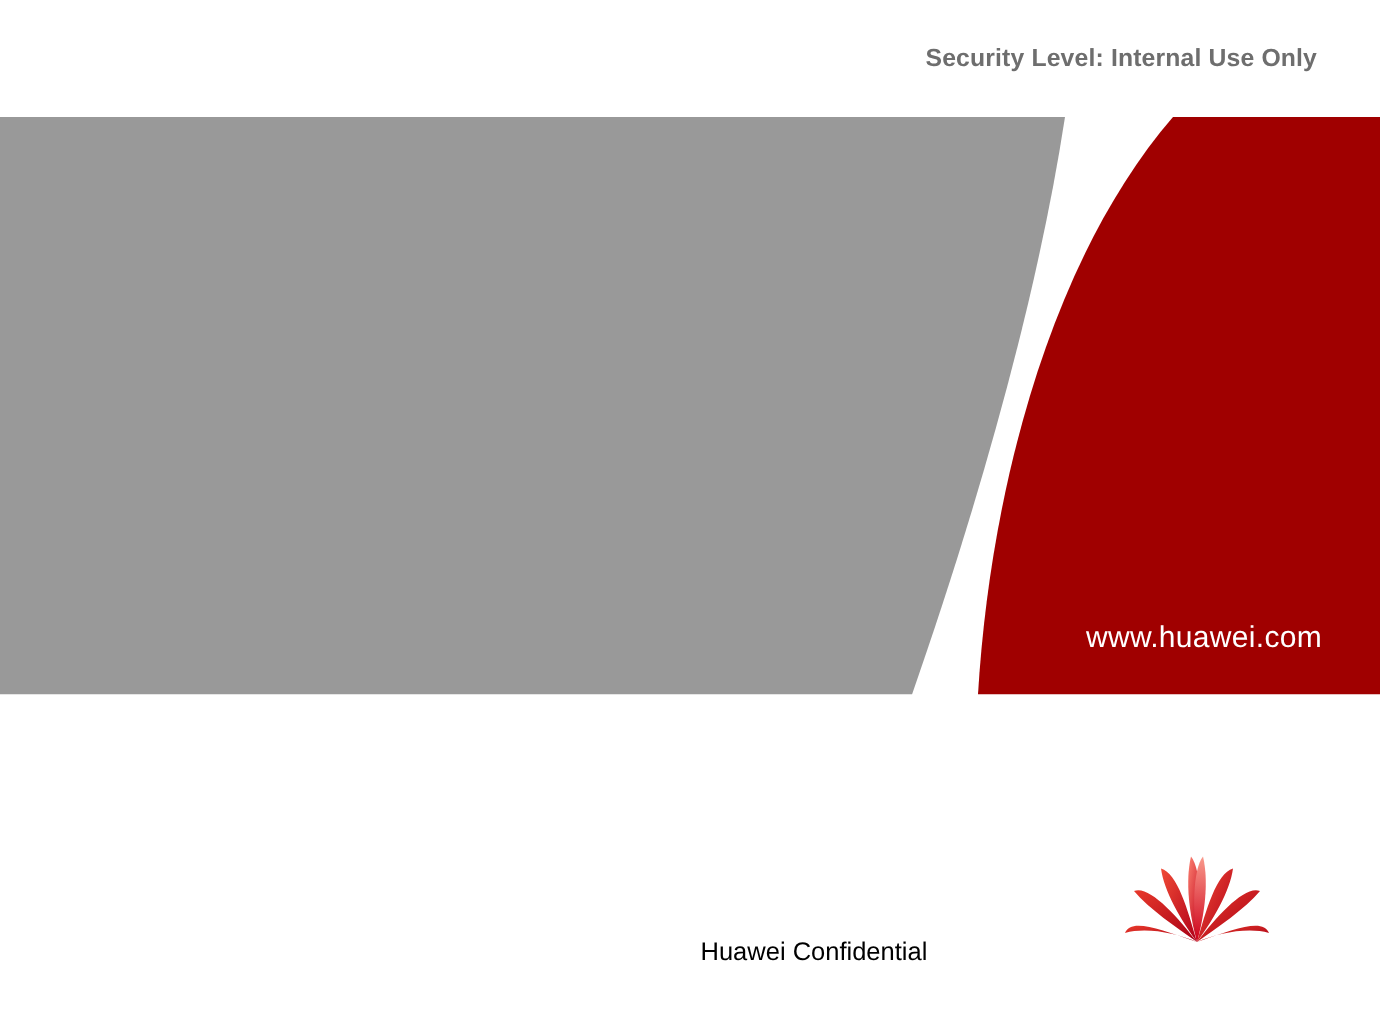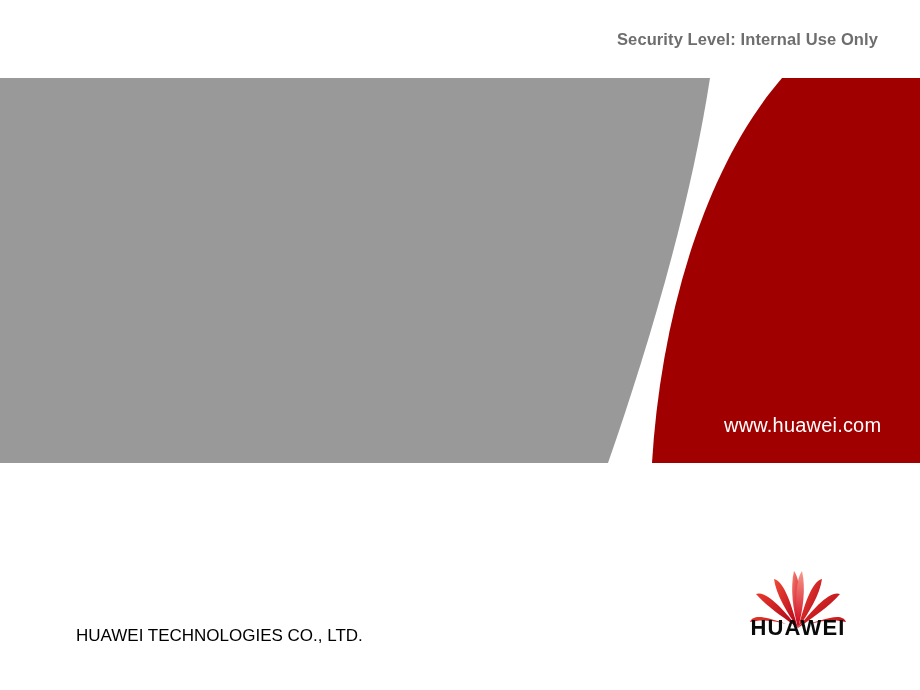--- a/index.html
+++ b/index.html
@@ -120,22 +120,22 @@
 
       <path d="M 0 0 L 710 0 C 690 130, 648 270, 608 385 L 0 385 Z" fill="#999999"></path>
 
       <path d="M 782 0 C 700 95, 660 250, 652 385 L 920 385 L 920 0 Z" fill="#A00000"></path>
     </svg>
   </div>
 
 
   <div class="site-url">www.huawei.com</div>
 
-  <div class="footer-company">HUAWEI TECHNOLOGIES CO., LTD.</div>
 
+  <div class="footer-confidential">Huawei Confidential</div>
 
   <div class="logo">
     <svg viewBox="0 0 110 70" xmlns="http://www.w3.org/2000/svg">
       <defs>
         <linearGradient id="pg1" x1="0" y1="0" x2="1" y2="1">
           <stop offset="0%" stop-color="#E8392B"></stop>
           <stop offset="100%" stop-color="#A80016"></stop>
         </linearGradient>
         <linearGradient id="pg2" x1="0" y1="0" x2="1" y2="1">
           <stop offset="0%" stop-color="#F04A36"></stop>
@@ -155,16 +155,15 @@
         <path d="M 0 0 C -14 -6, -34 -10, -48 -6 C -44 -16, -26 -9, 0 0 Z" fill="url(#pg1)"></path>
         <path d="M 0 0 C -14 -10, -32 -22, -42 -34 C -32 -38, -14 -18, 0 0 Z" fill="url(#pg1)"></path>
         <path d="M 0 0 C -11 -15, -22 -34, -24 -49 C -13 -46, -6 -21, 0 0 Z" fill="url(#pg2)"></path>
         <path d="M 0 0 C -5 -18, -8 -40, -4 -57 C 3 -48, 3 -20, 0 0 Z" fill="url(#pg3)"></path>
         <path d="M 0 0 C 5 -18, 8 -40, 4 -57 C -3 -48, -3 -20, 0 0 Z" fill="url(#pg4)"></path>
         <path d="M 0 0 C 11 -15, 22 -34, 24 -49 C 13 -46, 6 -21, 0 0 Z" fill="url(#pg2)"></path>
         <path d="M 0 0 C 14 -10, 32 -22, 42 -34 C 32 -38, 14 -18, 0 0 Z" fill="url(#pg1)"></path>
         <path d="M 0 0 C 14 -6, 34 -10, 48 -6 C 44 -16, 26 -9, 0 0 Z" fill="url(#pg1)"></path>
       </g>
     </svg>
-    <div class="logo-wordmark">HUAWEI</div>
   </div>
 
 </div>
 
 </body></html>

